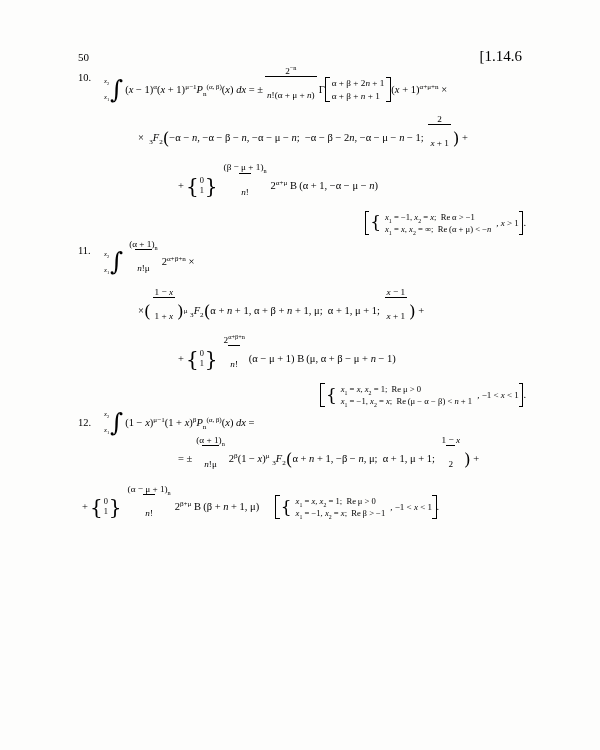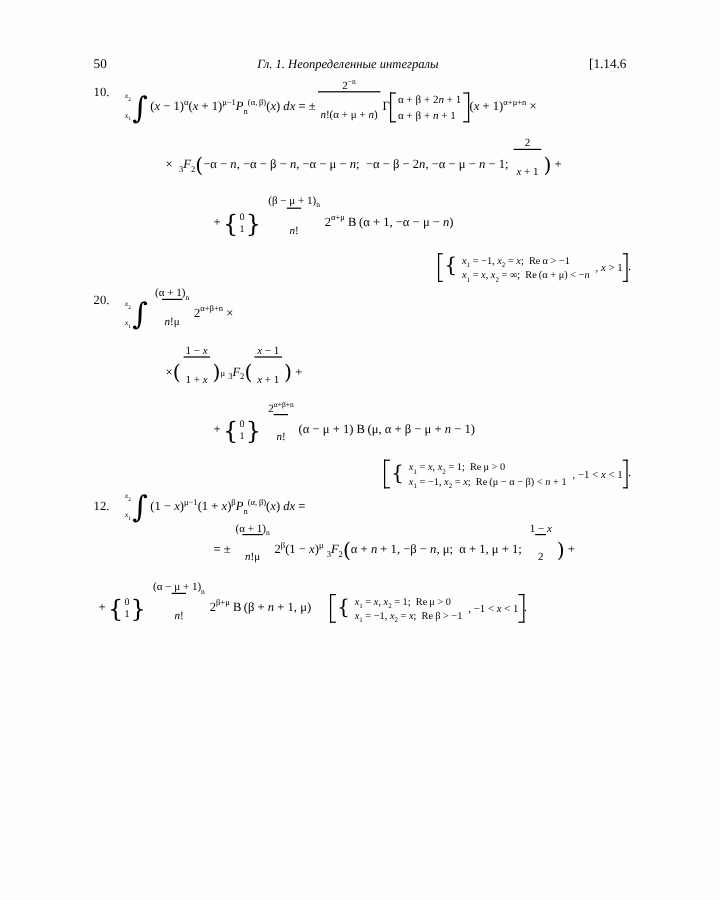--- a/index.html
+++ b/index.html
@@ -35,21 +35,21 @@
     font-family: "Liberation Serif", serif;
     font-size: 11px;
   }
   .header .chapter {
     font-style: italic;
     font-size: 10.5px;
     flex: 1;
     text-align: center;
   }
   .header .secno {
-    font-size: 11px;
+    font-size: 15px;
   }
 
   .content {
     position: absolute;
     top: 66px;
     left: 78px;
     width: 448px;
   }
 
   .item {
@@ -206,21 +206,20 @@
   .trail { font-size: 9px; margin-left: 2px; }
   .spw { display: inline-block; width: 8px; }
 </style>
 </head>
 <body>
 
 <div class="page">
 
   <div class="header">
     <span class="pageno">50</span>
-    <span class="chapter">Гл. 1. Неопределенные интегралы</span>
     <span class="secno">[1.14.6</span>
   </div>
 
   <div class="content">
 
     <div class="item">
       <span class="item-number">10.</span>
       <div class="item-body">
 
         <div class="line">
@@ -288,21 +287,21 @@
             <span class="trail">,&nbsp;<i>x</i> &gt; 1</span>
             <span class="outer-r"></span>
           </span>
           <span>.</span>
         </div>
 
       </div>
     </div>
 
     <div class="item">
-      <span class="item-number">20.</span>
+      <span class="item-number">11.</span>
       <div class="item-body">
 
         <div class="line">
           <span class="integral">
             <span class="int-lims">
               <span class="up"><i>x</i><sub>2</sub></span>
               <span class="lo"><i>x</i><sub>1</sub></span>
             </span>
             <span class="int-sym">∫</span>
           </span>
@@ -317,20 +316,21 @@
           <span>×</span>
           <span class="bigparen">(</span>
           <span class="frac">
             <span class="num">1 − <i>x</i></span>
             <span class="den">1 + <i>x</i></span>
           </span>
           <span class="bigparen">)</span>
             <sup>μ</sup>
           <span>&nbsp;<sub>3</sub><i>F</i><sub>2</sub></span>
           <span class="bigparen">(</span>
+          <span>α + <i>n</i> + 1, α + β + <i>n</i> + 1, μ;&nbsp; α + 1, μ + 1;&nbsp;</span>
           <span class="frac">
             <span class="num"><i>x</i> − 1</span>
             <span class="den"><i>x</i> + 1</span>
           </span>
           <span class="bigparen">)</span>
           <span>&nbsp;+</span>
         </div>
 
         <div class="line indent2">
           <span>+</span>

